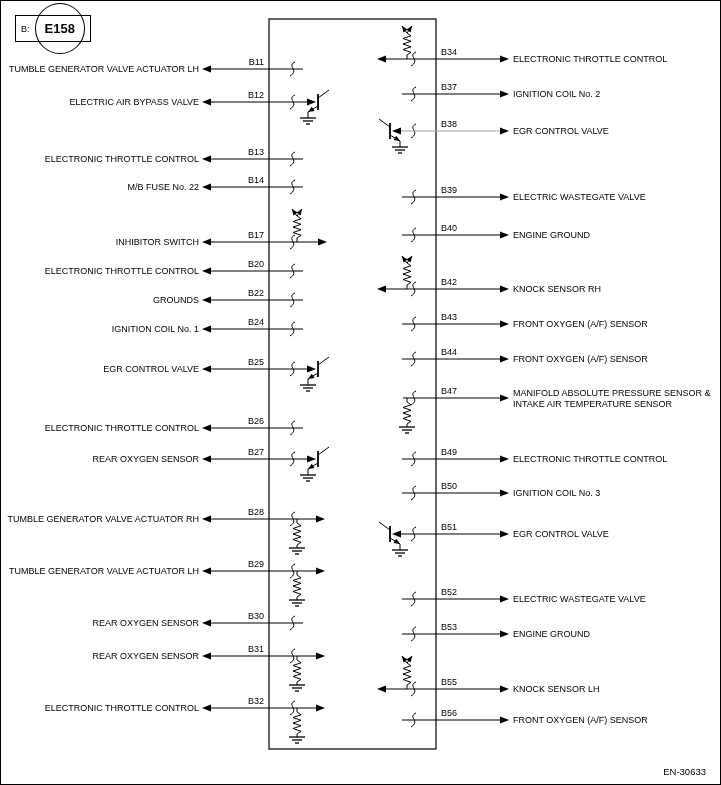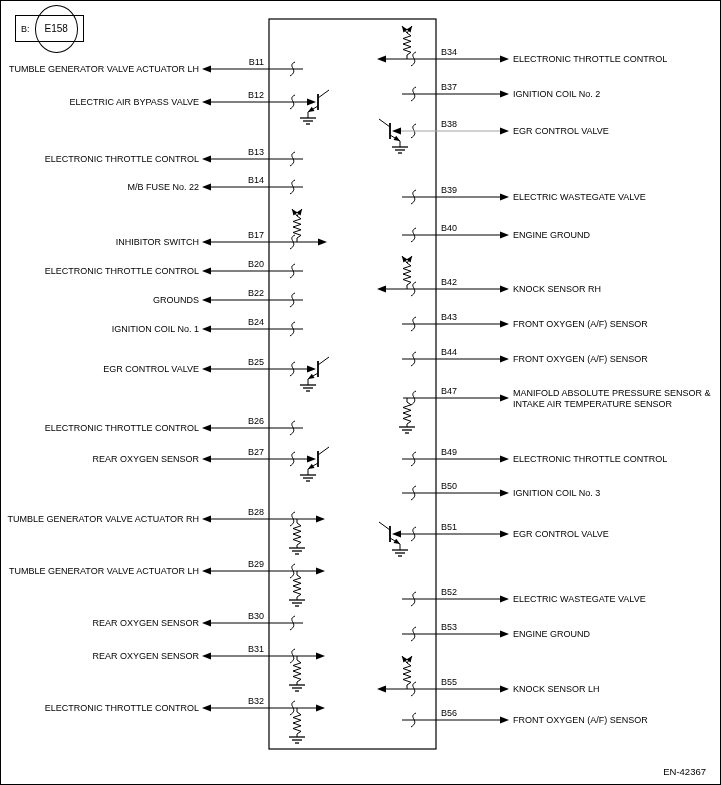--- a/index.html
+++ b/index.html
@@ -7,21 +7,21 @@
     position:relative;width:721px;height:785px;background:#ffffff;
     border:1px solid #000;box-sizing:border-box;overflow:hidden;
     font-family:"Liberation Sans",sans-serif;
   }
   .badge{
     position:absolute;left:14px;top:14px;height:27px;
     border:1px solid #000;display:flex;align-items:center;gap:5px;
     padding:0 5px;box-sizing:border-box;font-size:9px;background:#fff;z-index:2;
   }
   .badge .oval{
-    border:1px solid #000;border-radius:50%;padding:18px 9px;font-size:10px;line-height:1;
+    border:1px solid #000;border-radius:50%;padding:18px 9px;font-size:13px;line-height:1;font-weight:bold;
   }
   .footer-code{
     position:absolute;right:14px;bottom:7px;font-size:9.5px;z-index:2;
   }
   svg#diagram{position:absolute;left:0;top:0;}
   svg#diagram text{font-family:"Liberation Sans",sans-serif;font-size:9px;fill:#000;}
 </style>
 </head>
 <body>
 
@@ -392,14 +392,14 @@
       <g>
         <text x="512" y="722" text-anchor="start">FRONT OXYGEN (A/F) SENSOR</text>
         <polygon points="508,719 499,715.5 499,722.5" fill="#000000"></polygon>
         <line x1="435" y1="719" x2="499" y2="719" stroke="#000000" stroke-width="1"></line>
         <text x="440" y="715" text-anchor="start">B56</text>
         <path d="M 415 712 C 406 716 420 720 410 726" fill="none" stroke="#000000" stroke-width="1"></path>
         <line x1="401" y1="719" x2="435" y2="719" stroke="#000000" stroke-width="1"></line>
       </g>
     </svg>
 
-  <div class="footer-code">EN-42367</div>
+  <div class="footer-code">EN-30633</div>
 </div>
 
 </body></html>

